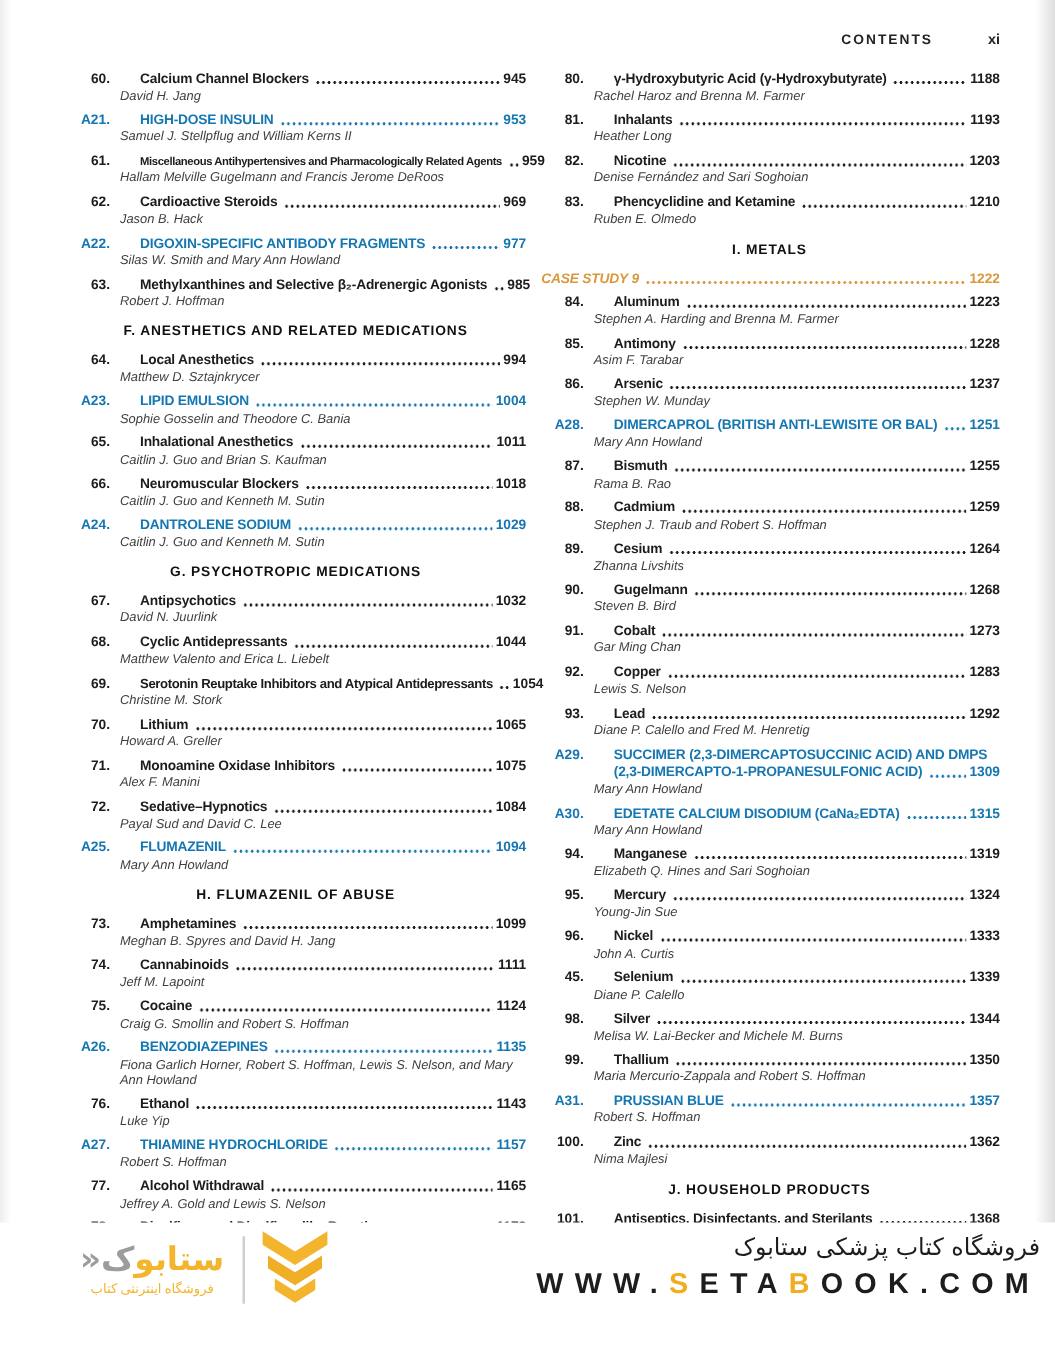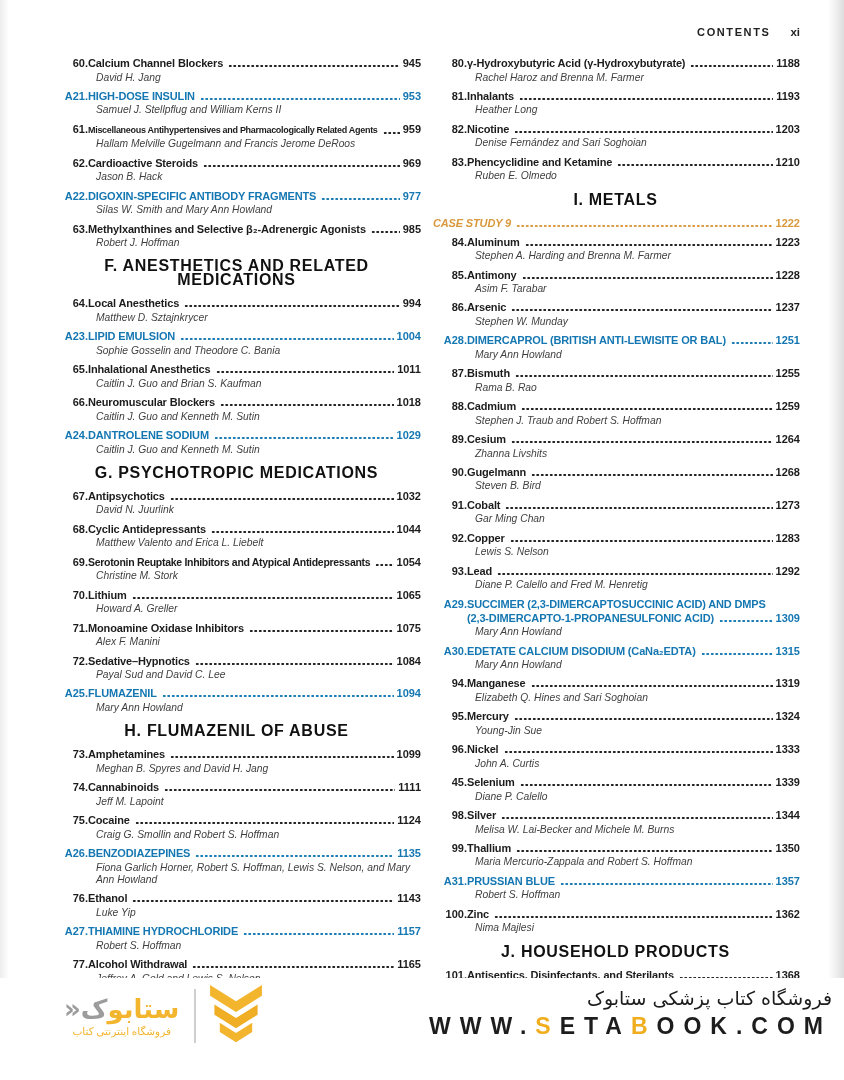--- a/index.html
+++ b/index.html
@@ -9,44 +9,44 @@
   }
   
   .edge-right{position:absolute;top:0;right:0;width:16px;height:1005px;
     background:linear-gradient(to right, rgba(0,0,0,0), rgba(0,0,0,0.13));}
   .edge-left{position:absolute;top:0;left:0;width:9px;height:1005px;
     background:linear-gradient(to left, rgba(0,0,0,0), rgba(0,0,0,0.07));}
   .footer-shadow{position:absolute;left:0;top:984px;width:844px;height:21px;
     background:linear-gradient(rgba(0,0,0,0), rgba(0,0,0,0.14));}
 
   
-  .page-header{position:absolute;top:26px;right:44px;display:flex;gap:20px;align-items:baseline;}
+  .page-header{position:absolute;top:26px;right:44px;display:flex;gap:44px;align-items:baseline;}
   .ph-title{font-size:11px;font-weight:bold;letter-spacing:1.6px;color:#222;}
   .ph-num{font-size:11.5px;font-weight:bold;color:#222;}
 
   
   .col{position:absolute;top:56px;width:369px;}
   .col-left{left:52px;}
   .col-right{left:431px;}
 
   .entry{margin-bottom:5px;}
   .line{display:flex;align-items:baseline;line-height:14px;}
   .num{flex:0 0 36px;text-align:right;font-weight:bold;font-size:11px;}
   .title{font-weight:bold;font-size:11px;letter-spacing:-0.15px;white-space:nowrap;
-    margin-left:0;flex:0 0 auto;}
+    margin-left:24px;flex:0 0 auto;}
   .leader{flex:1 1 auto;min-width:8px;height:4px;align-self:flex-end;margin:0 3px 2px 5px;
     background-image:radial-gradient(circle, currentColor 1px, rgba(0,0,0,0) 1.3px);
     background-size:4.5px 4px;background-repeat:repeat-x;background-position:left bottom;}
   .page{font-weight:bold;font-size:11px;flex:0 0 auto;}
   .authors{margin-left:44px;margin-top:1.5px;font-style:italic;font-size:10.3px;
     line-height:12.4px;color:#3f3f3f;}
   .entry.appendix .line{color:var(--blue);}
   .entry.case-study .line{color:var(--orange);}
   .entry.case-study .title{margin-left:2px;font-style:italic;}
-  .section-header{text-align:center;font-weight:bold;font-size:16px;letter-spacing:0.7px;
+  .section-header{text-align:center;font-weight:bold;font-size:11px;letter-spacing:0.7px;
     color:#111;line-height:14px;margin:10px 0 9px;}
 
   
   .footer{position:absolute;left:0;top:978px;width:844px;height:75px;background:#ffffff;z-index:5;}
   .footer-left{position:absolute;left:64px;top:50%;transform:translateY(-50%);
     display:flex;align-items:center;}
   .logo-block{text-align:center;}
   .logo-word{direction:rtl;font-family:"DejaVu Sans",sans-serif;font-weight:bold;
     font-size:26px;line-height:28px;}
   .lw-accent{color:var(--yellow);}

